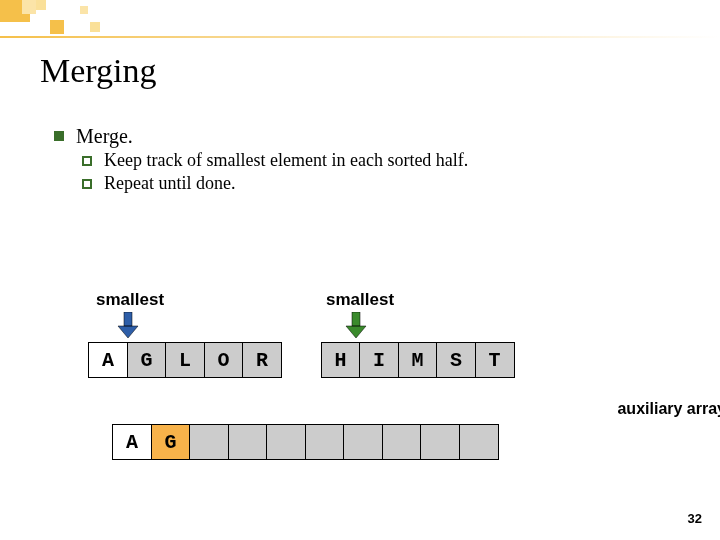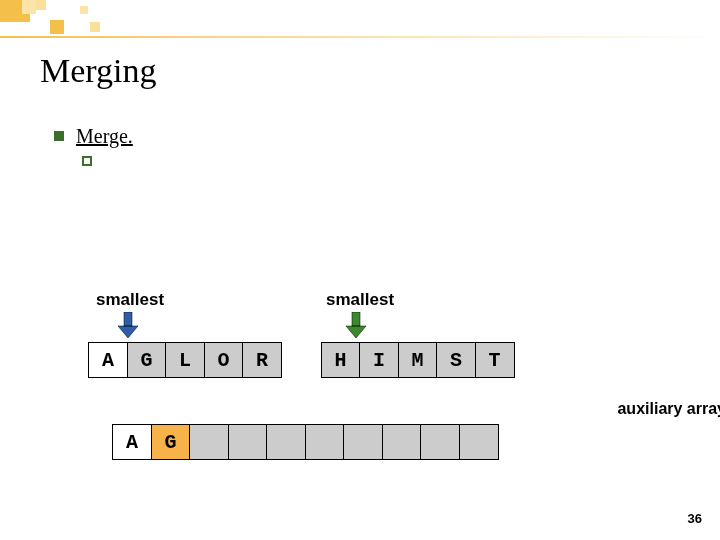--- a/index.html
+++ b/index.html
@@ -47,21 +47,21 @@
     width: 600px;
   }
   .bullet-row { display: flex; align-items: flex-start; }
   .sq-bullet {
     width: 10px; height: 10px;
     background: #3a6e2a;
     margin-top: 6px;
     flex: 0 0 10px;
     margin-right: 12px;
   }
-  .bullet-text { font-size: 20px; text-decoration: underline; }
+  .bullet-text { font-size: 20px; }
   .sub-list { margin-left: 28px; margin-top: 2px; }
   .sub-row { display: flex; align-items: flex-start; margin-top: 2px; }
   .sub-bullet {
     width: 10px; height: 10px;
     border: 2px solid #3a6e2a;
     background: #fff;
     margin-top: 6px;
     flex: 0 0 10px;
     margin-right: 12px;
   }
@@ -149,20 +149,25 @@
 <div class="title">Merging</div>
 
 <div class="content">
   <div class="bullet-row">
     <div class="sq-bullet"></div>
     <div class="bullet-text">Merge.</div>
   </div>
   <div class="sub-list">
     <div class="sub-row">
       <div class="sub-bullet"></div>
+      <div class="sub-text">Keep track of smallest element in each sorted half.</div>
+    </div>
+    <div class="sub-row">
+      <div class="sub-bullet"></div>
+      <div class="sub-text">Repeat until done.</div>
     </div>
   </div>
 </div>
 
 <div class="viz">
   <div class="labels">
     <div class="lab1">smallest</div>
     <div class="lab2">smallest</div>
   </div>
   <div class="arrows">
@@ -203,13 +208,13 @@
     <div class="cell empty"></div>
     <div class="cell empty"></div>
     <div class="cell empty"></div>
     <div class="cell empty"></div>
     <div class="cell empty"></div>
   </div>
 
   <div class="aux-label">auxiliary array</div>
 </div>
 
-<div class="pagenum">36</div>
+<div class="pagenum">32</div>
 
 </body></html>

